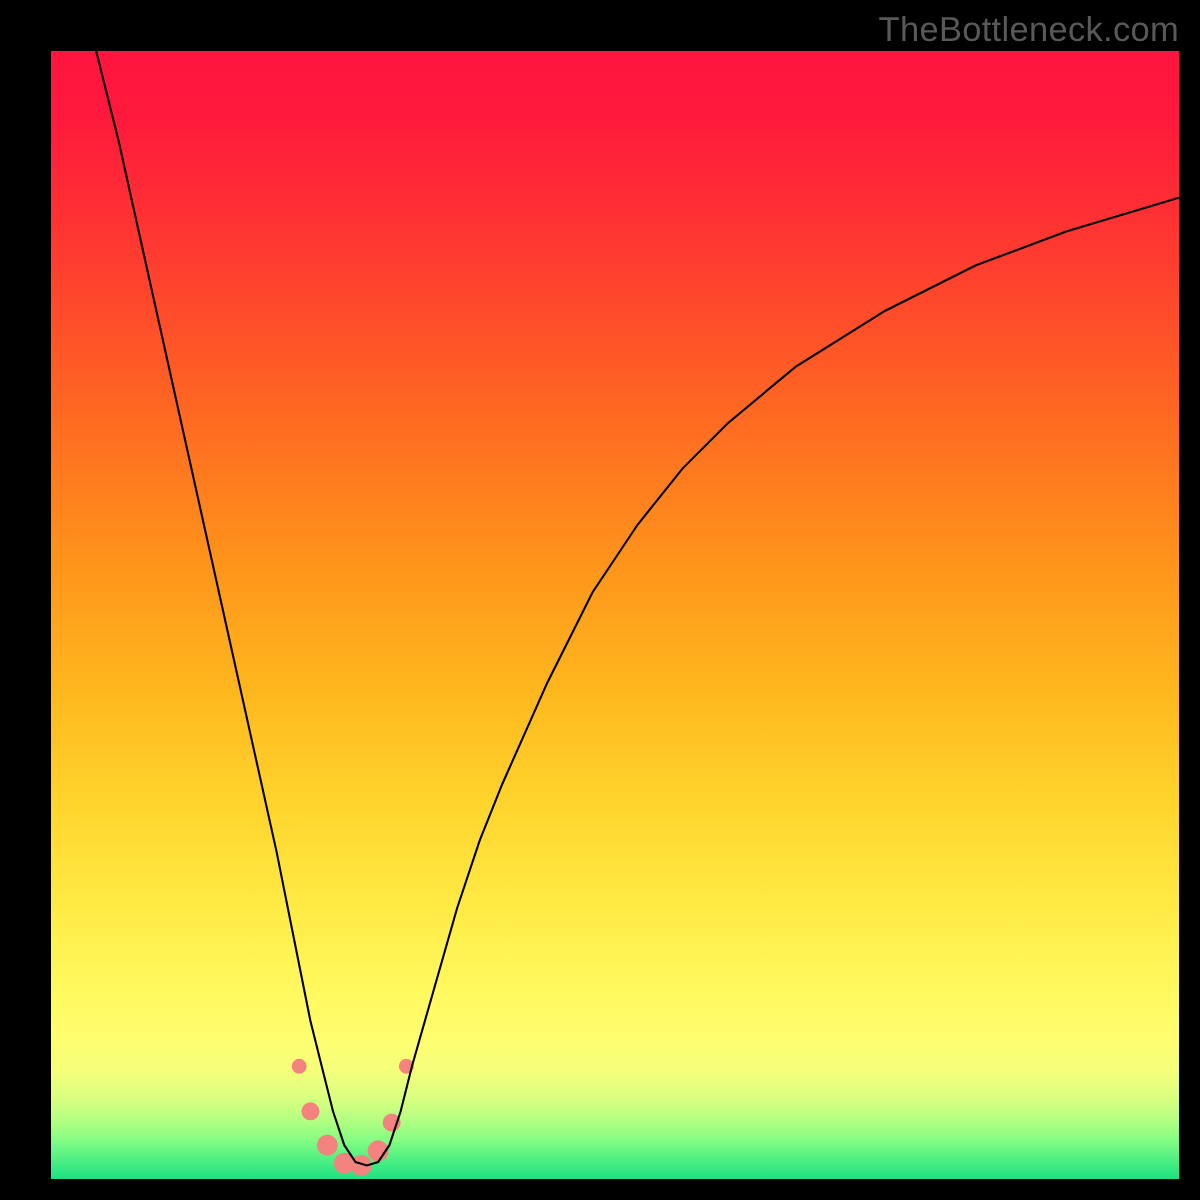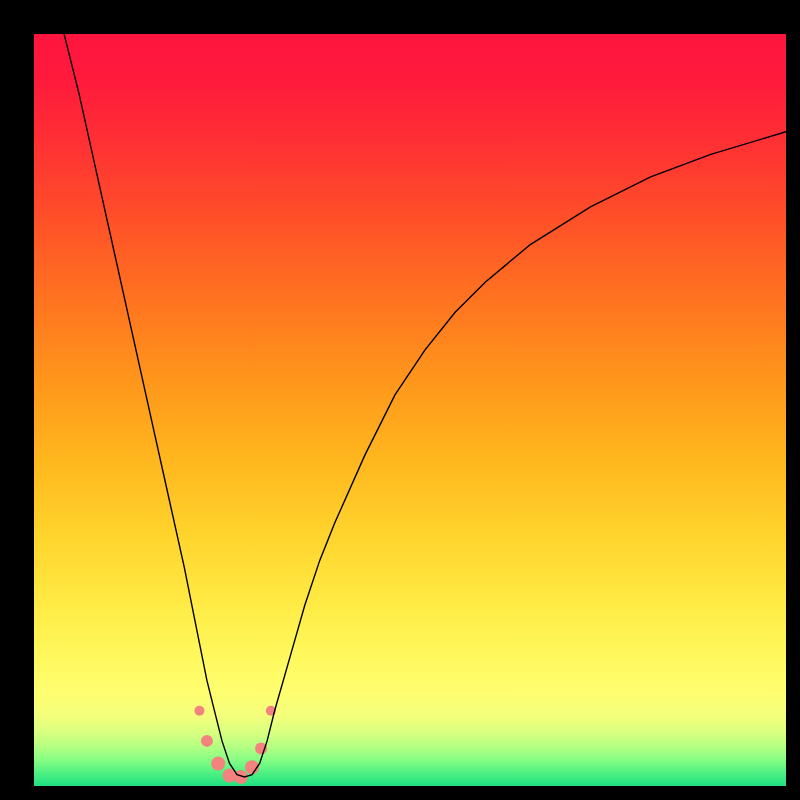--- a/index.html
+++ b/index.html
@@ -80,13 +80,14 @@
           <circle cx="26" cy="98.6" r="0.9308510638297872" fill="#f4827e"></circle>
           <circle cx="27.5" cy="98.8" r="0.9308510638297872" fill="#f4827e"></circle>
           <circle cx="29" cy="97.5" r="0.9308510638297872" fill="#f4827e"></circle>
           <circle cx="30.2" cy="95" r="0.7978723404255319" fill="#f4827e"></circle>
           <circle cx="31.5" cy="90" r="0.6648936170212766" fill="#f4827e"></circle>
         </g>
       <path id="curvePath" fill="none" stroke="#000" stroke-width="1.4" vector-effect="non-scaling-stroke" d="M4.00 0.00 L6.00 8.00 L8.00 17.00 L10.00 26.00 L12.00 35.00 L14.00 44.00 L16.00 53.00 L18.00 62.00 L20.00 71.00 L22.00 81.00 L23.00 86.00 L24.00 90.00 L25.00 94.00 L26.00 97.00 L27.00 98.50 L28.00 98.80 L29.00 98.50 L30.00 97.00 L31.00 94.00 L32.00 90.00 L34.00 83.00 L36.00 76.00 L38.00 70.00 L40.00 65.00 L44.00 56.00 L48.00 48.00 L52.00 42.00 L56.00 37.00 L60.00 33.00 L66.00 28.00 L74.00 23.00 L82.00 19.00 L90.00 16.00 L100.00 13.00"></path>
     </svg>
   </div>
 
+  <div class="watermark">TheBottleneck.com</div>
 </div>
 
 </body></html>

